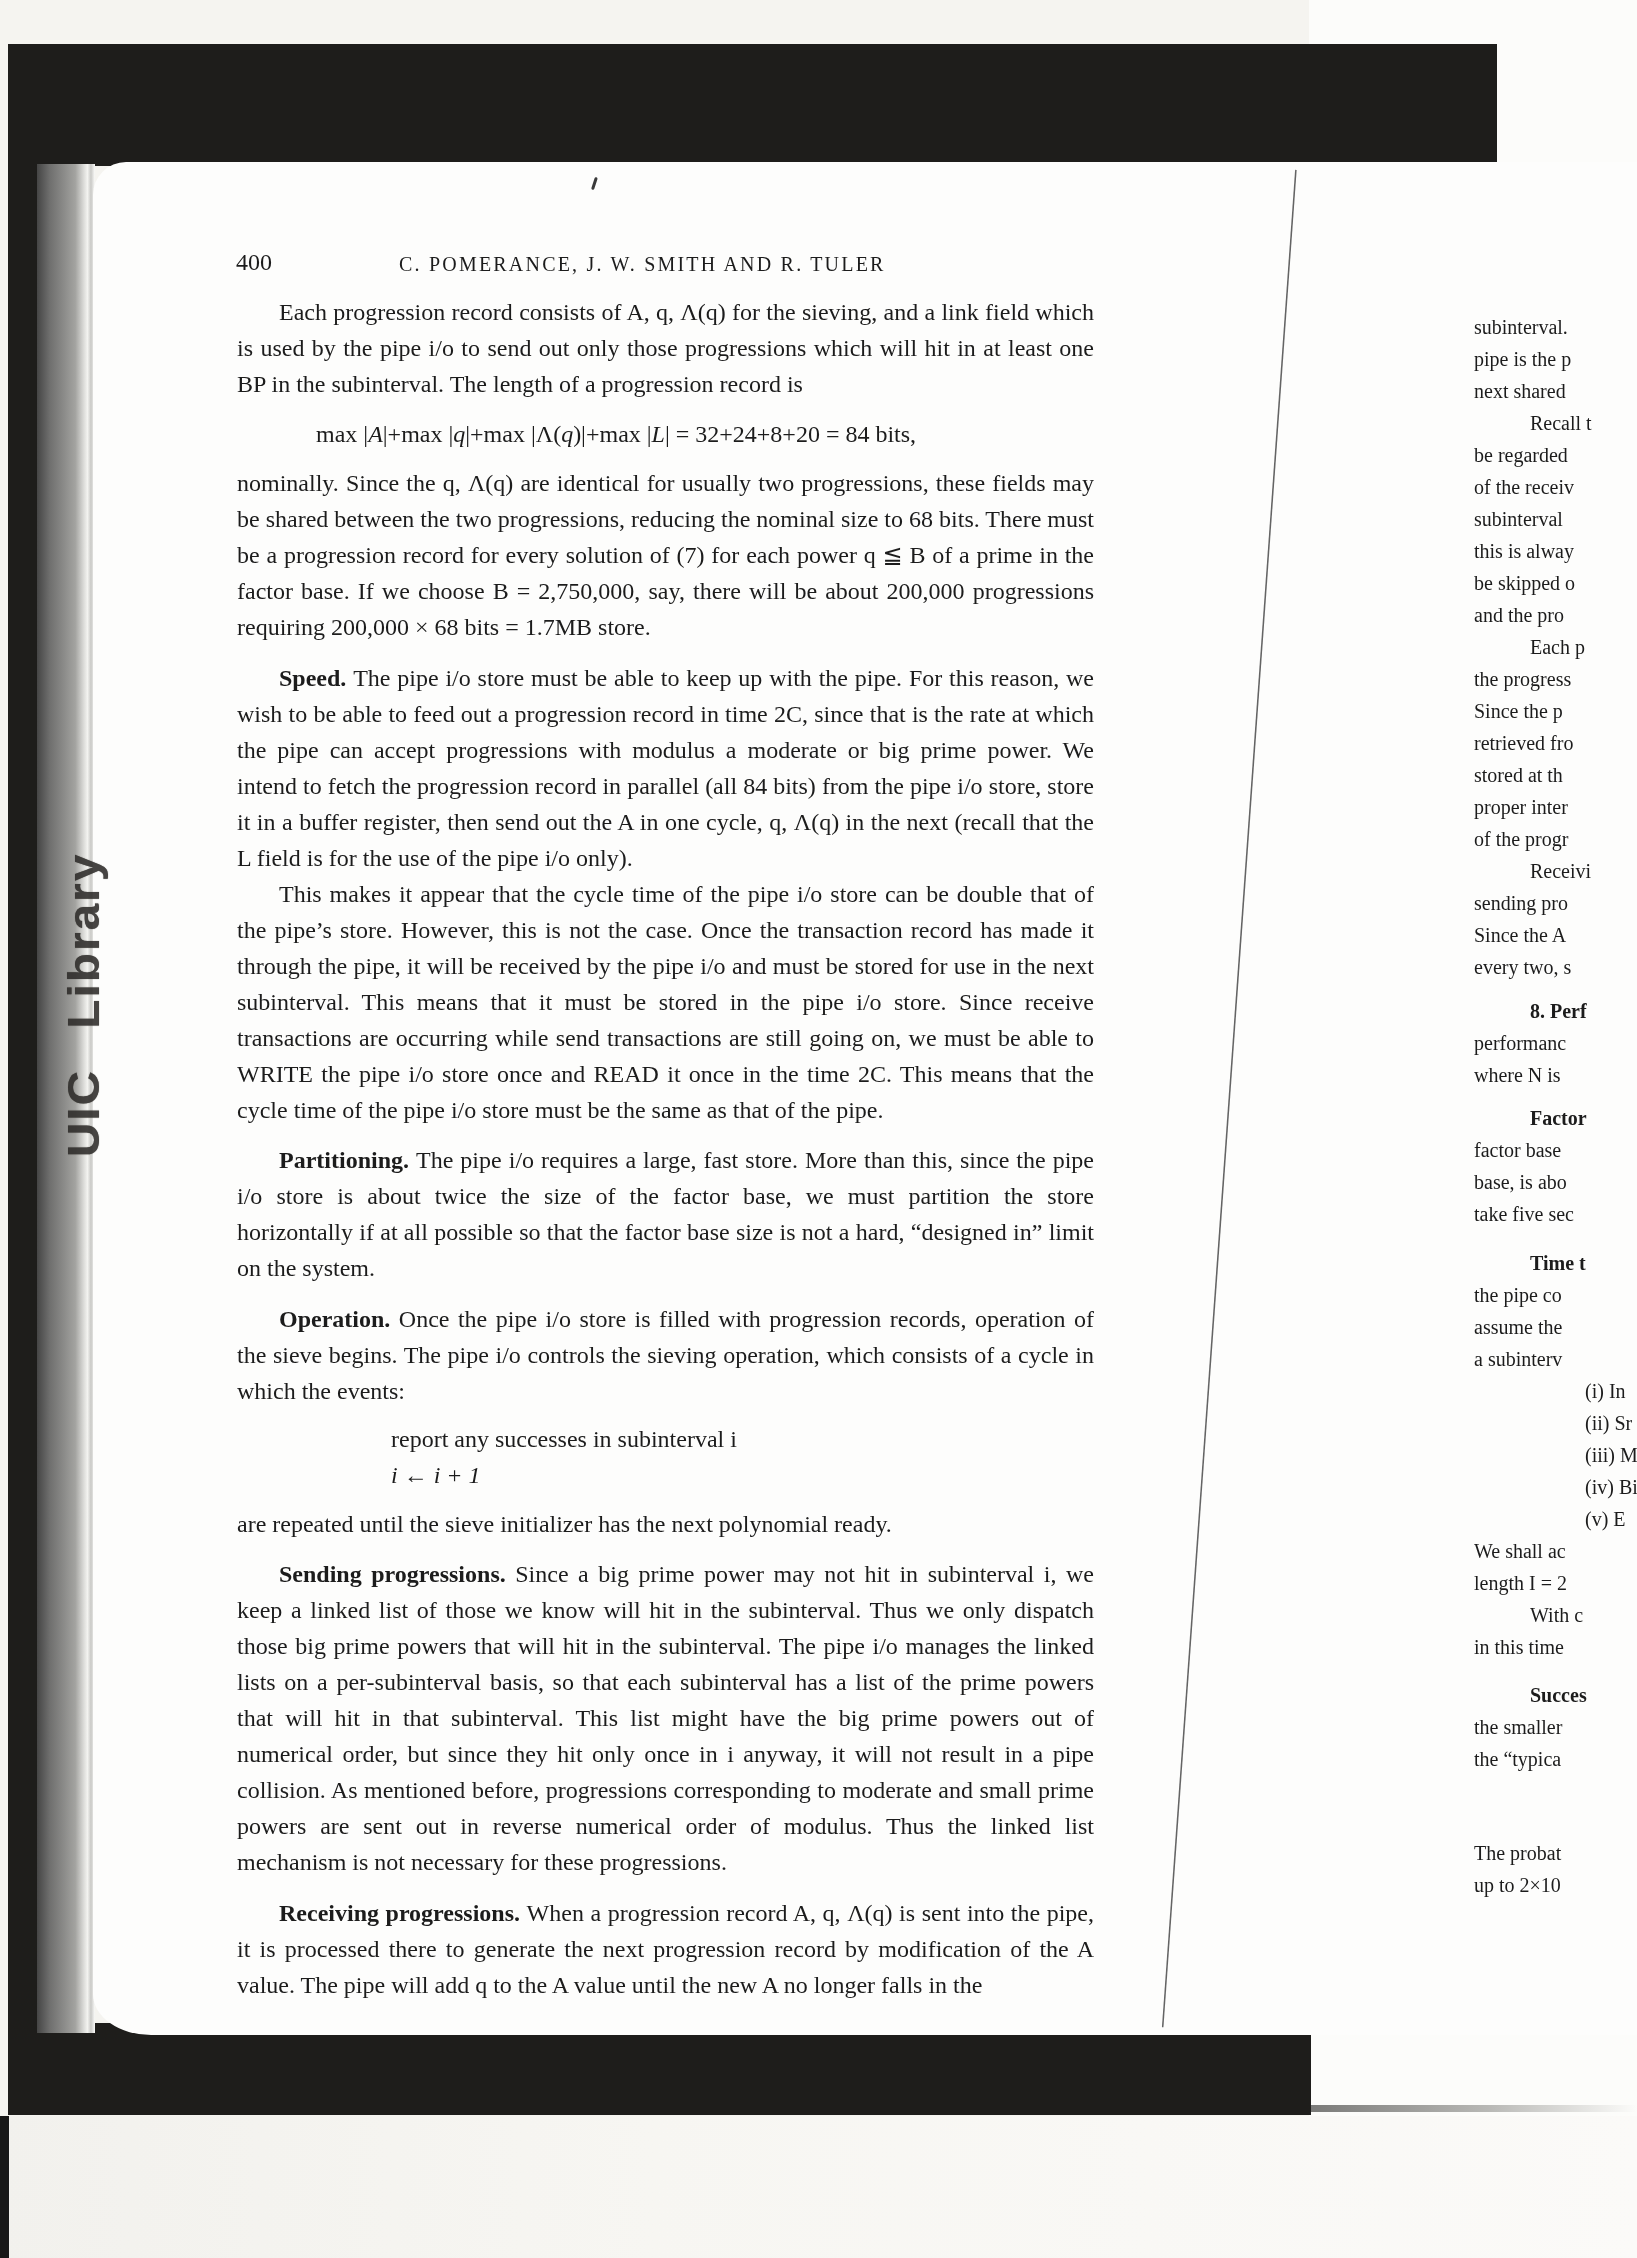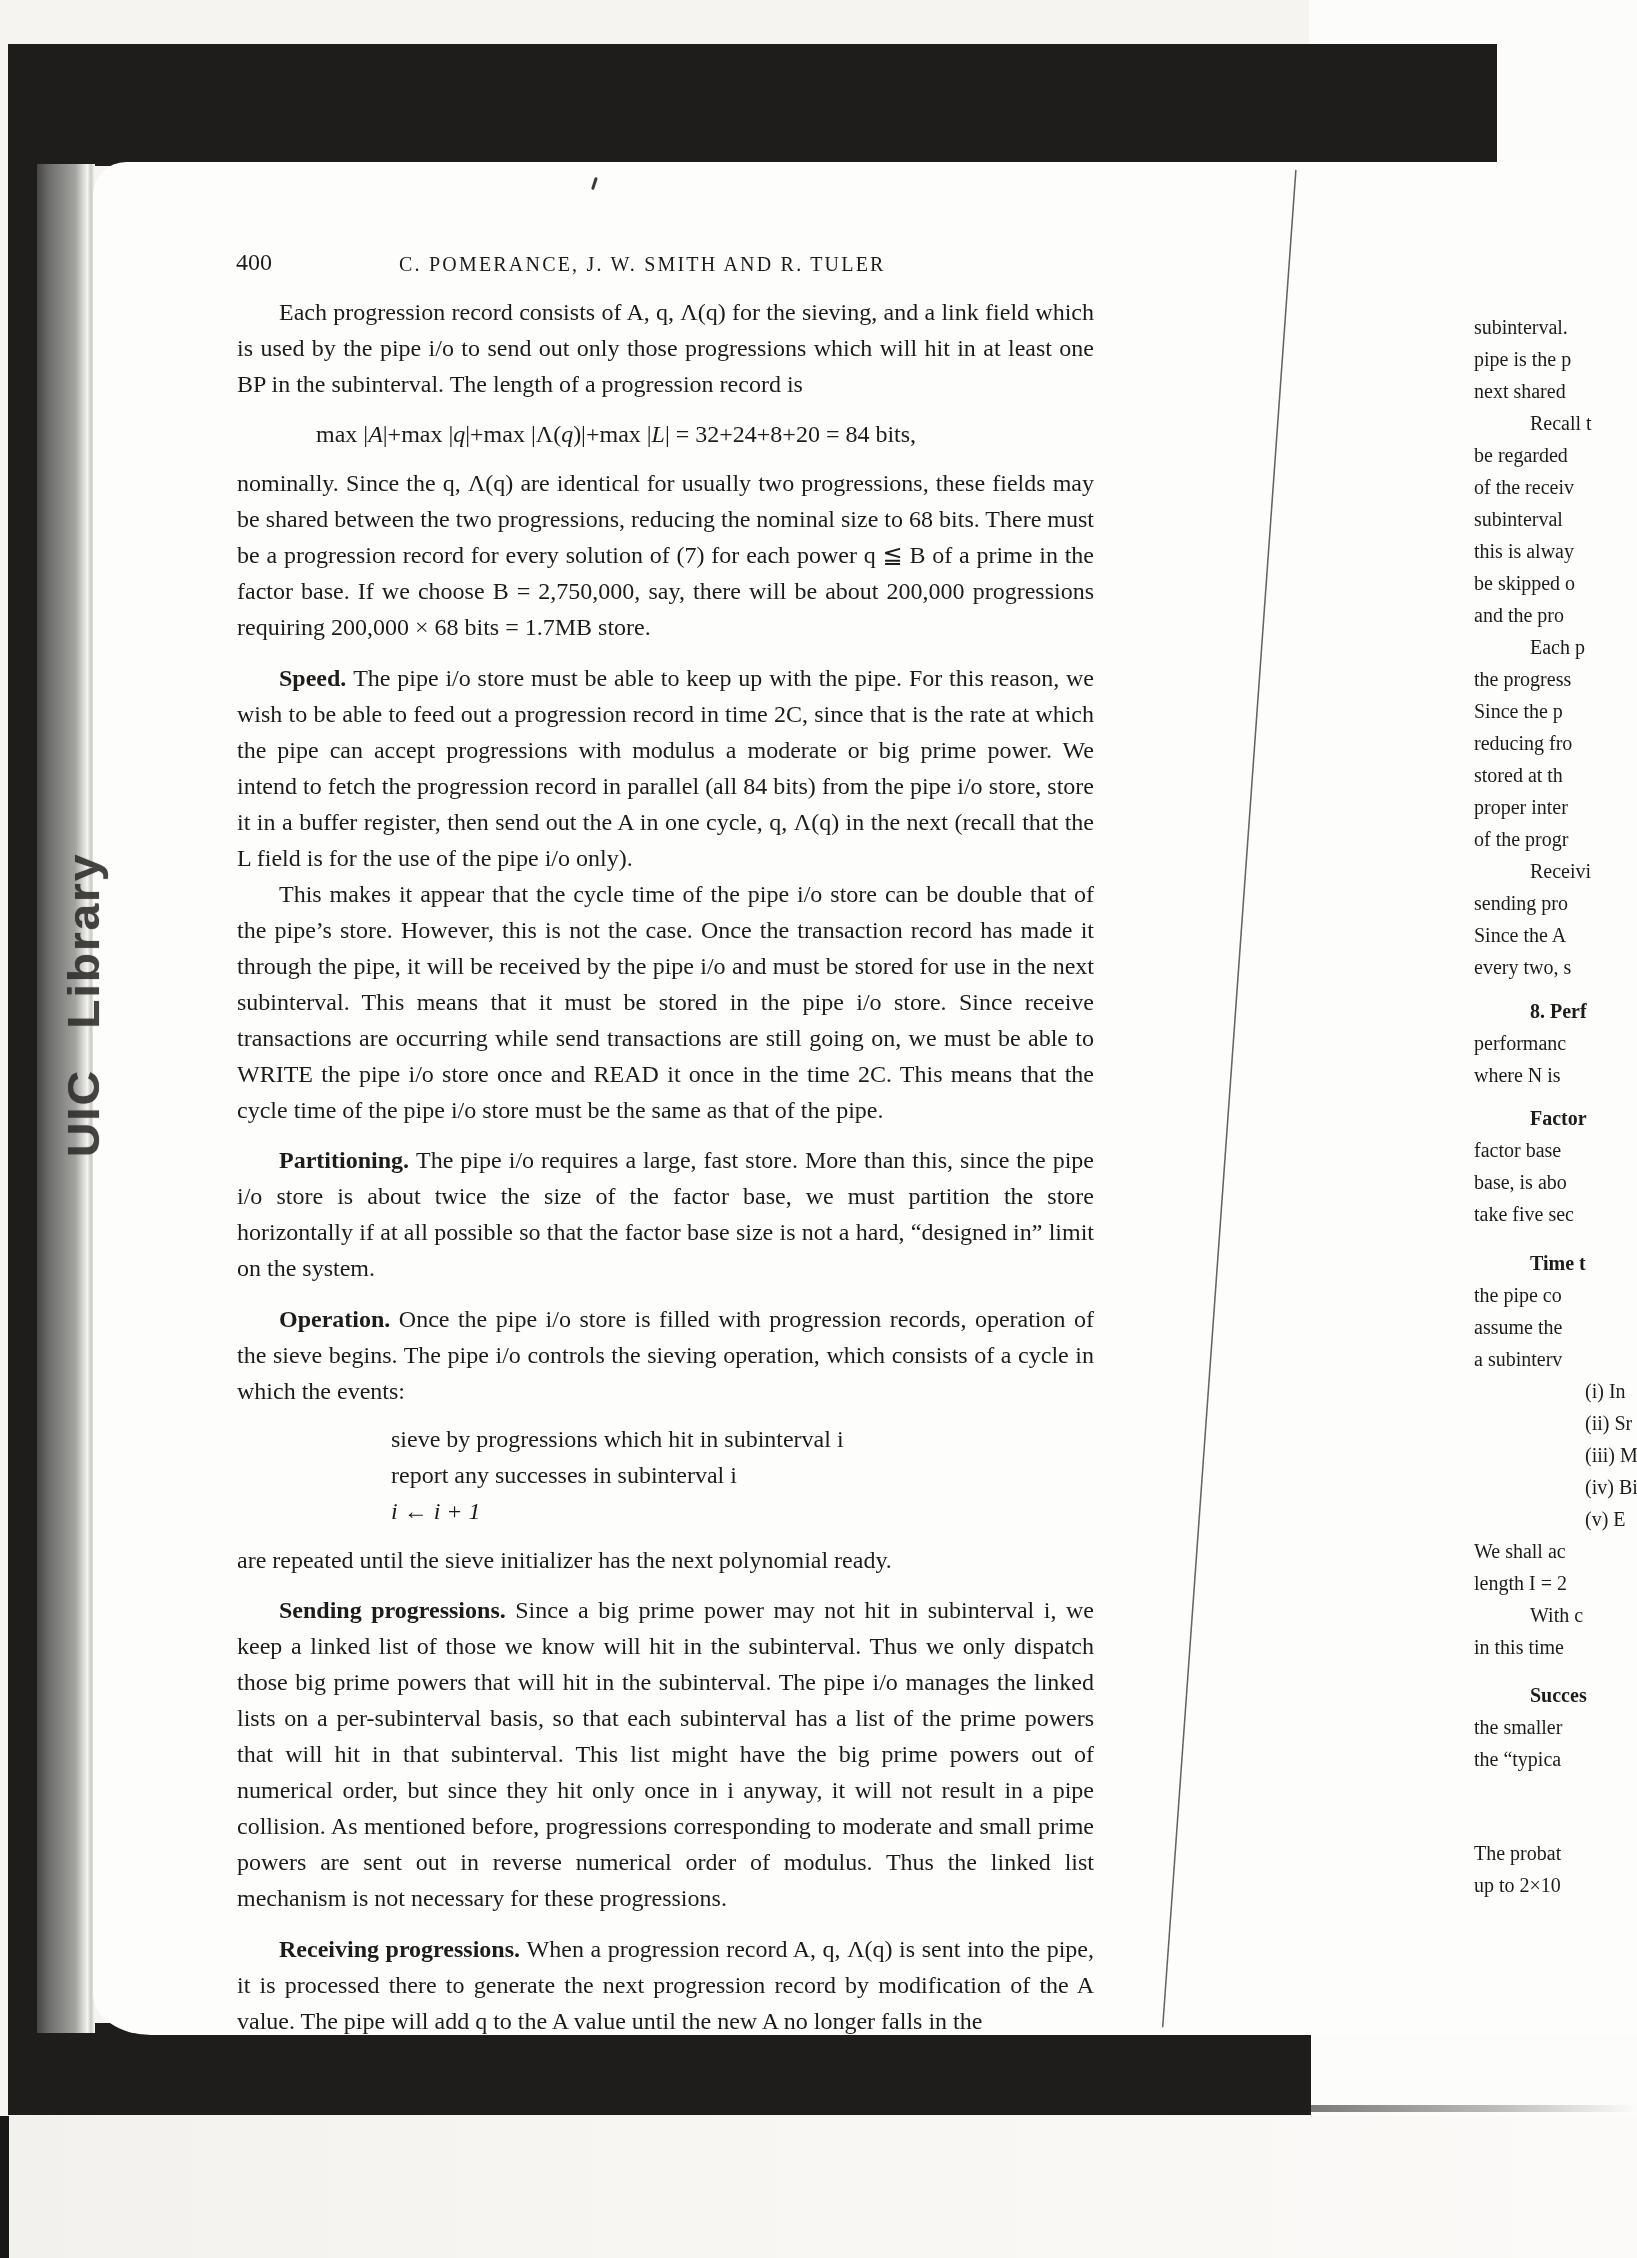--- a/index.html
+++ b/index.html
@@ -95,21 +95,20 @@
 <div class="abs" id="running-head">C. POMERANCE, J. W. SMITH AND R. TULER</div>
 <div class="abs" id="page-body">
     <p class="ind">Each progression record consists of A, q, Λ(q) for the sieving, and a link field which is used by the pipe i/o to send out only those progressions which will hit in at least one BP in the subinterval. The length of a progression record is</p>
     <div class="formula"><span>max |</span><span class="mi">A</span><span>|+max |</span><span class="mi">q</span><span>|+max |Λ(</span><span class="mi">q</span><span>)|+max |</span><span class="mi">L</span><span>| = 32+24+8+20 = 84 bits,</span></div>
     <p class="">nominally. Since the q, Λ(q) are identical for usually two progressions, these fields may be shared between the two progressions, reducing the nominal size to 68 bits. There must be a progression record for every solution of (7) for each power q ≦ B of a prime in the factor base. If we choose B = 2,750,000, say, there will be about 200,000 progressions requiring 200,000 × 68 bits = 1.7MB store.</p>
     <p class="ind leadp"><b>Speed. </b>The pipe i/o store must be able to keep up with the pipe. For this reason, we wish to be able to feed out a progression record in time 2C, since that is the rate at which the pipe can accept progressions with modulus a moderate or big prime power. We intend to fetch the progression record in parallel (all 84 bits) from the pipe i/o store, store it in a buffer register, then send out the A in one cycle, q, Λ(q) in the next (recall that the L field is for the use of the pipe i/o only).</p>
     <p class="ind">This makes it appear that the cycle time of the pipe i/o store can be double that of the pipe’s store. However, this is not the case. Once the transaction record has made it through the pipe, it will be received by the pipe i/o and must be stored for use in the next subinterval. This means that it must be stored in the pipe i/o store. Since receive transactions are occurring while send transactions are still going on, we must be able to WRITE the pipe i/o store once and READ it once in the time 2C. This means that the cycle time of the pipe i/o store must be the same as that of the pipe.</p>
     <p class="ind leadp"><b>Partitioning. </b>The pipe i/o requires a large, fast store. More than this, since the pipe i/o store is about twice the size of the factor base, we must partition the store horizontally if at all possible so that the factor base size is not a hard, “designed in” limit on the system.</p>
     <p class="ind leadp"><b>Operation. </b>Once the pipe i/o store is filled with progression records, operation of the sieve begins. The pipe i/o controls the sieving operation, which consists of a cycle in which the events:</p>
     <div class="plist">
-      <div>sieve by progressions which hit in subinterval i</div>
       <div>report any successes in subinterval i</div>
       <div class="mi">i ← i + 1</div>
     </div>
     <p class="cont">are repeated until the sieve initializer has the next polynomial ready.</p>
     <p class="ind leadp"><b>Sending progressions. </b>Since a big prime power may not hit in subinterval i, we keep a linked list of those we know will hit in the subinterval. Thus we only dispatch those big prime powers that will hit in the subinterval. The pipe i/o manages the linked lists on a per-subinterval basis, so that each subinterval has a list of the prime powers that will hit in that subinterval. This list might have the big prime powers out of numerical order, but since they hit only once in i anyway, it will not result in a pipe collision. As mentioned before, progressions corresponding to moderate and small prime powers are sent out in reverse numerical order of modulus. Thus the linked list mechanism is not necessary for these progressions.</p>
     <p class="ind leadp"><b>Receiving progressions. </b>When a progression record A, q, Λ(q) is sent into the pipe, it is processed there to generate the next progression record by modification of the A value. The pipe will add q to the A value until the new A no longer falls in the</p>
   </div>
 
 <div class="abs" id="right-col">
     <div class="rline">subinterval.</div>
@@ -118,21 +117,21 @@
     <div class="rline i1">Recall t</div>
     <div class="rline">be regarded</div>
     <div class="rline">of the receiv</div>
     <div class="rline">subinterval</div>
     <div class="rline">this is alway</div>
     <div class="rline">be skipped o</div>
     <div class="rline">and the pro</div>
     <div class="rline i1">Each p</div>
     <div class="rline">the progress</div>
     <div class="rline">Since the p</div>
-    <div class="rline">reducing fro</div>
+    <div class="rline">retrieved fro</div>
     <div class="rline">stored at th</div>
     <div class="rline">proper inter</div>
     <div class="rline">of the progr</div>
     <div class="rline i1">Receivi</div>
     <div class="rline">sending pro</div>
     <div class="rline">Since the A</div>
     <div class="rline">every two, s</div>
     <div class="rline b i1 g1">8. Perf</div>
     <div class="rline">performanc</div>
     <div class="rline">where N is</div>

